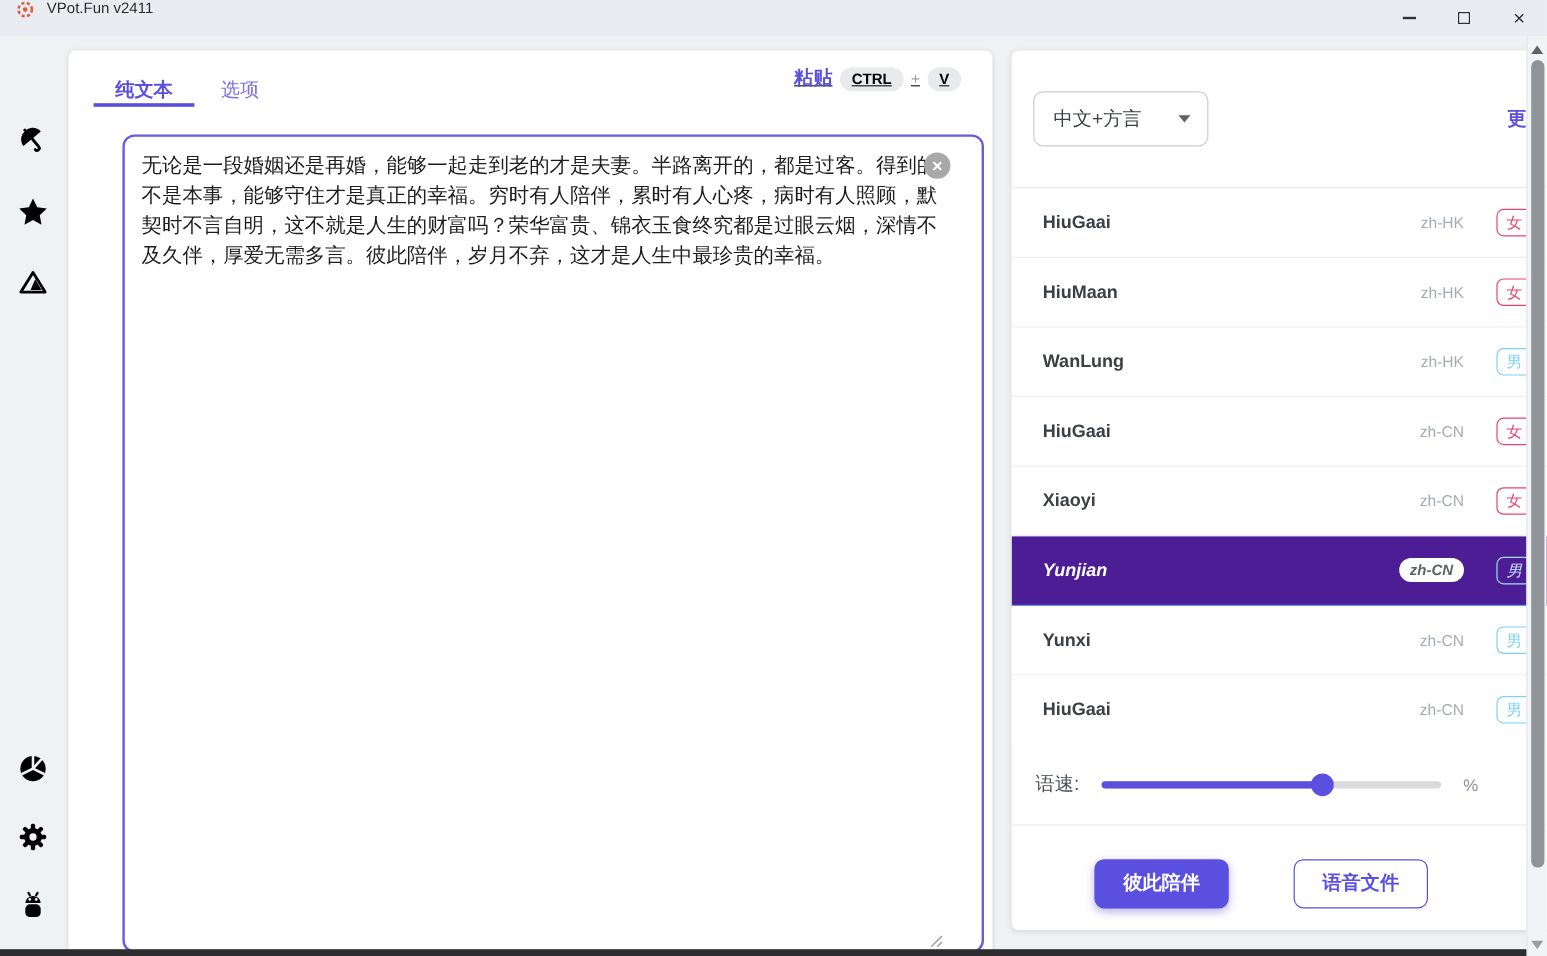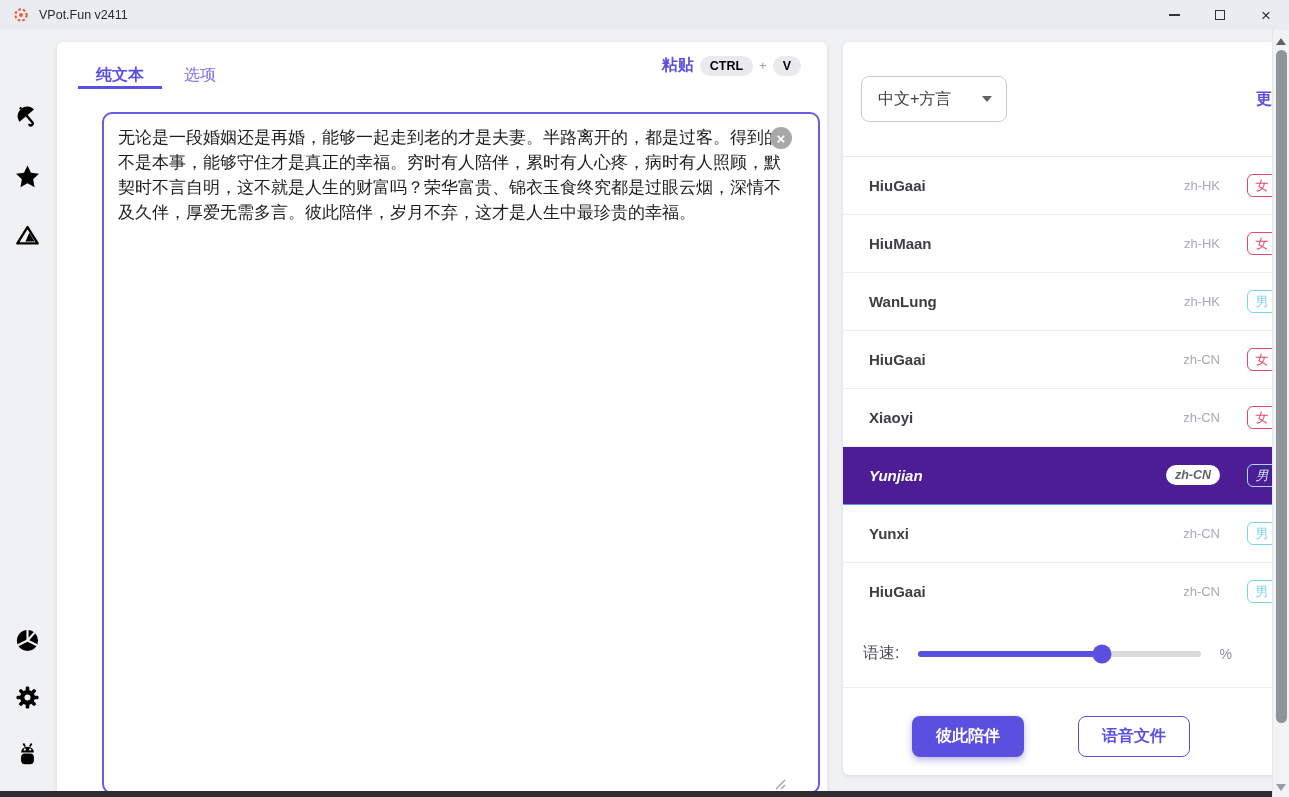--- a/index.html
+++ b/index.html
@@ -1,20 +1,20 @@
 <!DOCTYPE html>
 <html><head>
 <meta charset="utf-8">
 <style>
   * { margin:0; padding:0; box-sizing:border-box; }
   html,body { width:1289px; height:797px; overflow:hidden; }
   body { font-family:"Liberation Sans", sans-serif; background:#F0F1F3; position:relative; color:#202124; }
 
   
-  .titlebar { position:absolute; top:0; left:0; width:1289px; height:30px; background:#E9EDF2; display:flex; align-items:center; z-index:30; }
+  .titlebar { position:absolute; top:0; left:0; width:1289px; height:30px; background:#E9EDF2; display:flex; z-index:30; }
   .app-icon { width:16px; height:16px; margin:0 10px 0 13px; }
   .title-text { font-size:12.5px; color:#2b2b2b; }
   .win-controls { margin-left:auto; display:flex; height:30px; }
   .win-btn { width:46px; height:30px; display:flex; align-items:center; justify-content:center; cursor:default; }
   .min-bar { width:11px; height:1.4px; background:#333; display:block; }
   .max-box { width:10px; height:10px; border:1.3px solid #333; display:block; }
   .close-glyph { font-size:17px; color:#333; line-height:1; }
 
   
   .rail { position:absolute; left:0; top:30px; width:57px; height:761px; }
@@ -23,21 +23,21 @@
   
   .card { position:absolute; background:#fff; border-radius:6px; box-shadow:0 1px 4px rgba(0,0,0,0.10); }
   .editor-card { left:57px; top:42px; width:770px; height:762px; }
   .voice-card  { left:843px; top:42px; width:472px; height:733px; }
 
   
   .tab-row { position:relative; height:47px; display:flex; align-items:flex-end; padding-left:21px; }
   .tab { padding:0 18px; display:flex; align-items:center; font-size:16px; font-weight:600; color:#7B6FE8; border-bottom:3px solid transparent; cursor:pointer; }
   .tab + .tab { margin-left:4px; font-weight:500; }
   .tab.active { color:#5B4FE0; border-bottom-color:#5B4FE0; }
-  .paste-group { position:absolute; right:26px; top:0; height:47px; display:flex; align-items:center; gap:6px; }
+  .paste-group { position:absolute; right:26px; top:0; height:47px; display:flex; align-items:center; gap:6px;text-decoration:underline; }
   .paste-label { color:#5B4FE0; font-size:16px; font-weight:700; cursor:pointer; }
   .key-pill { background:#E9EAEC; color:#000000; border-radius:10px; padding:3px 10px; font-size:12.5px; font-weight:600; }
   .plus-sign { color:#9AA0A6; font-size:13px; }
 
   .text-area { position:absolute; left:45px; top:70px; width:718px; height:682px; border:2px solid #6A5BE2; border-radius:10px; background:#fff;
                padding:11px 36px 11px 14px; font-size:17px; line-height:25px; color:#1d1d1f; white-space:pre-wrap; word-break:break-all; overflow:hidden; cursor:text; }
   .clear-btn { position:absolute; top:15px; right:18px; width:22px; height:22px; border-radius:50%; background:#A8A8A8; color:#fff;
                display:flex; align-items:center; justify-content:center; font-size:15px; font-weight:700; cursor:pointer; line-height:1; }
   .resize-grip { position:absolute; right:6px; bottom:6px; width:12px; height:12px; cursor:nwse-resize; }
 

